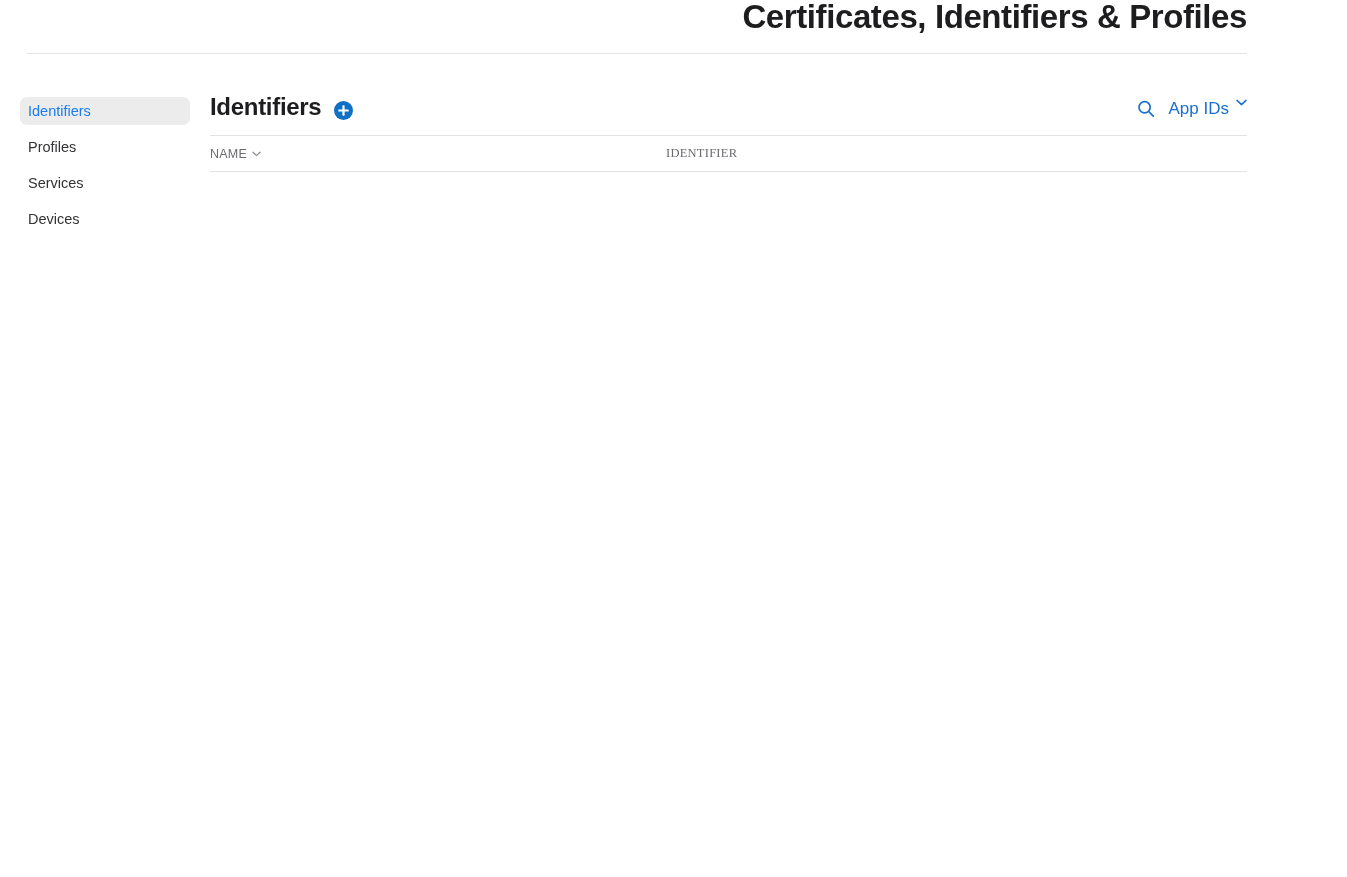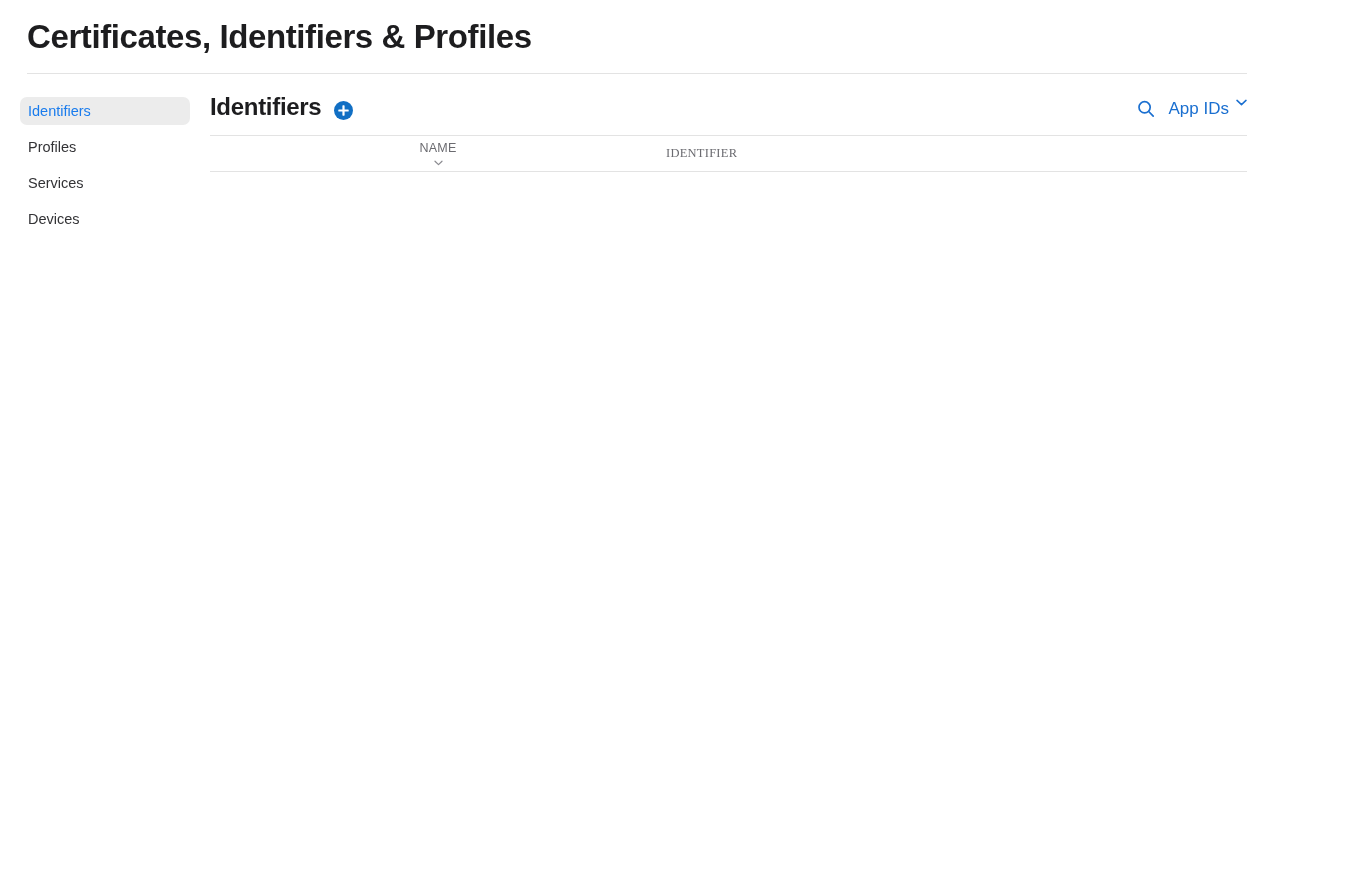--- a/index.html
+++ b/index.html
@@ -25,23 +25,23 @@
     width: 1247px;
     box-sizing: border-box;
     padding: 0 0 0 27px;
   }
   .page-title {
     font-size: 33px;
     font-weight: bold;
     letter-spacing: -0.4px;
     line-height: 1;
     margin: 0;
-    padding-top: 20px;
     color: #1d1d1f;
     white-space: nowrap;
+    text-align: right;
   }
   .title-rule {
     margin-top: 20px;
     margin-left: 0;
     height: 1px;
     background: #e3e3e3;
     width: 1220px;
   }
 
   
@@ -149,21 +149,21 @@
   }
   .th {
     font-size: 12.5px;
     letter-spacing: 0.25px;
     color: #6b6b70;
     display: flex;
     align-items: center;
     gap: 5px;
     white-space: nowrap;
   }
-  .th-name { width: 456px; cursor: pointer; flex-direction: column; }
+  .th-name { width: 456px; cursor: pointer; }
   .th-identifier { flex: 1; font-family: Liberation Serif, serif; }
   .th .chev { display: block; }
 
   .table-body {
     min-height: 10px;
   }
 </style>
 </head>
 <body>
 

